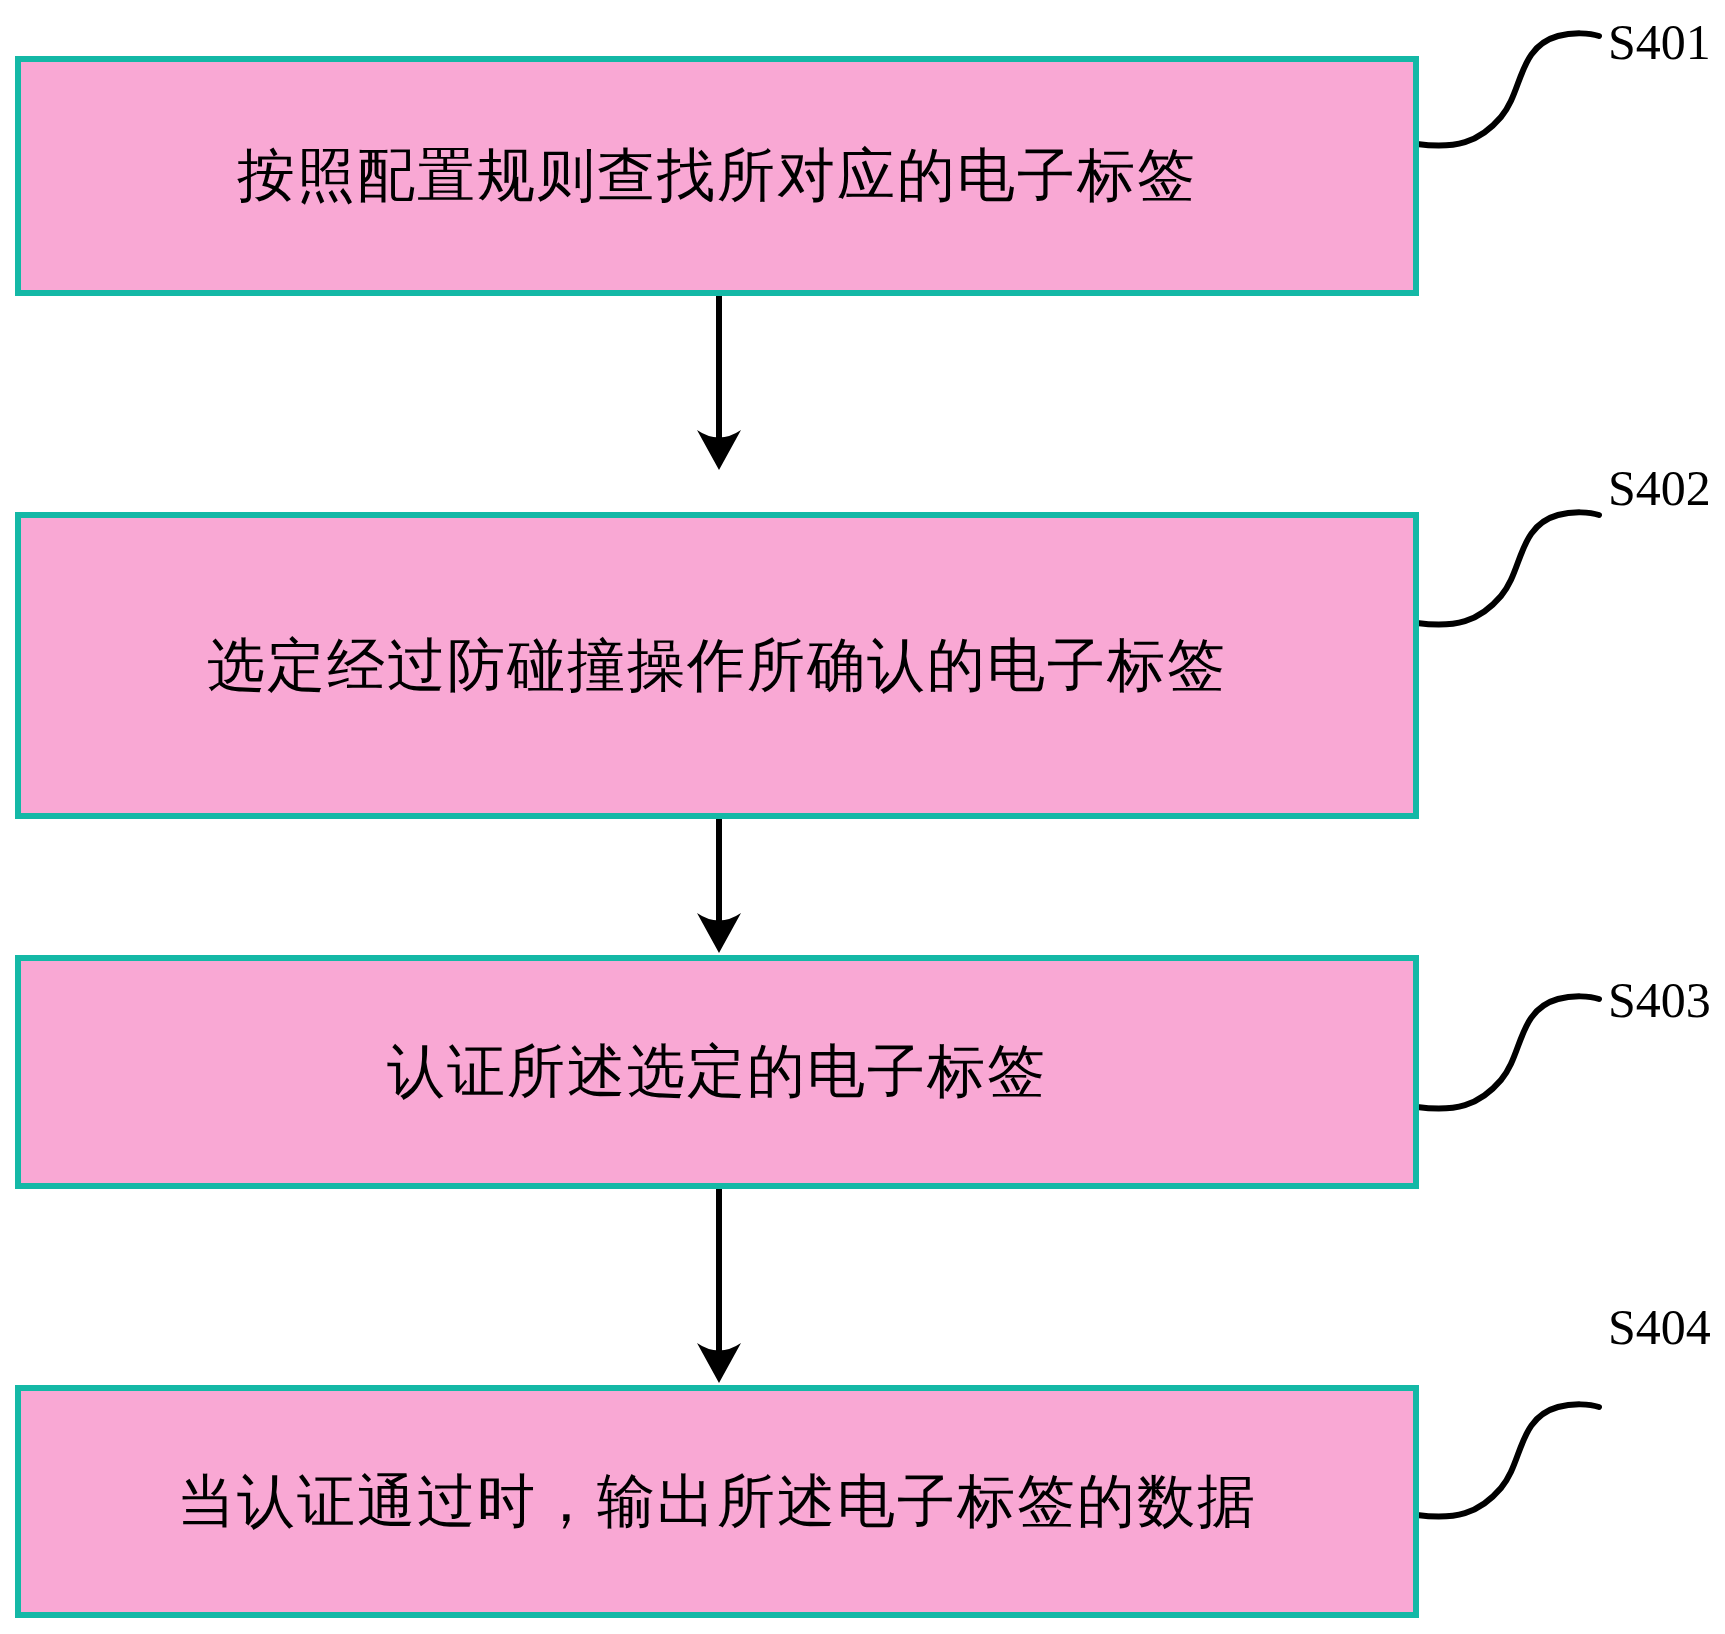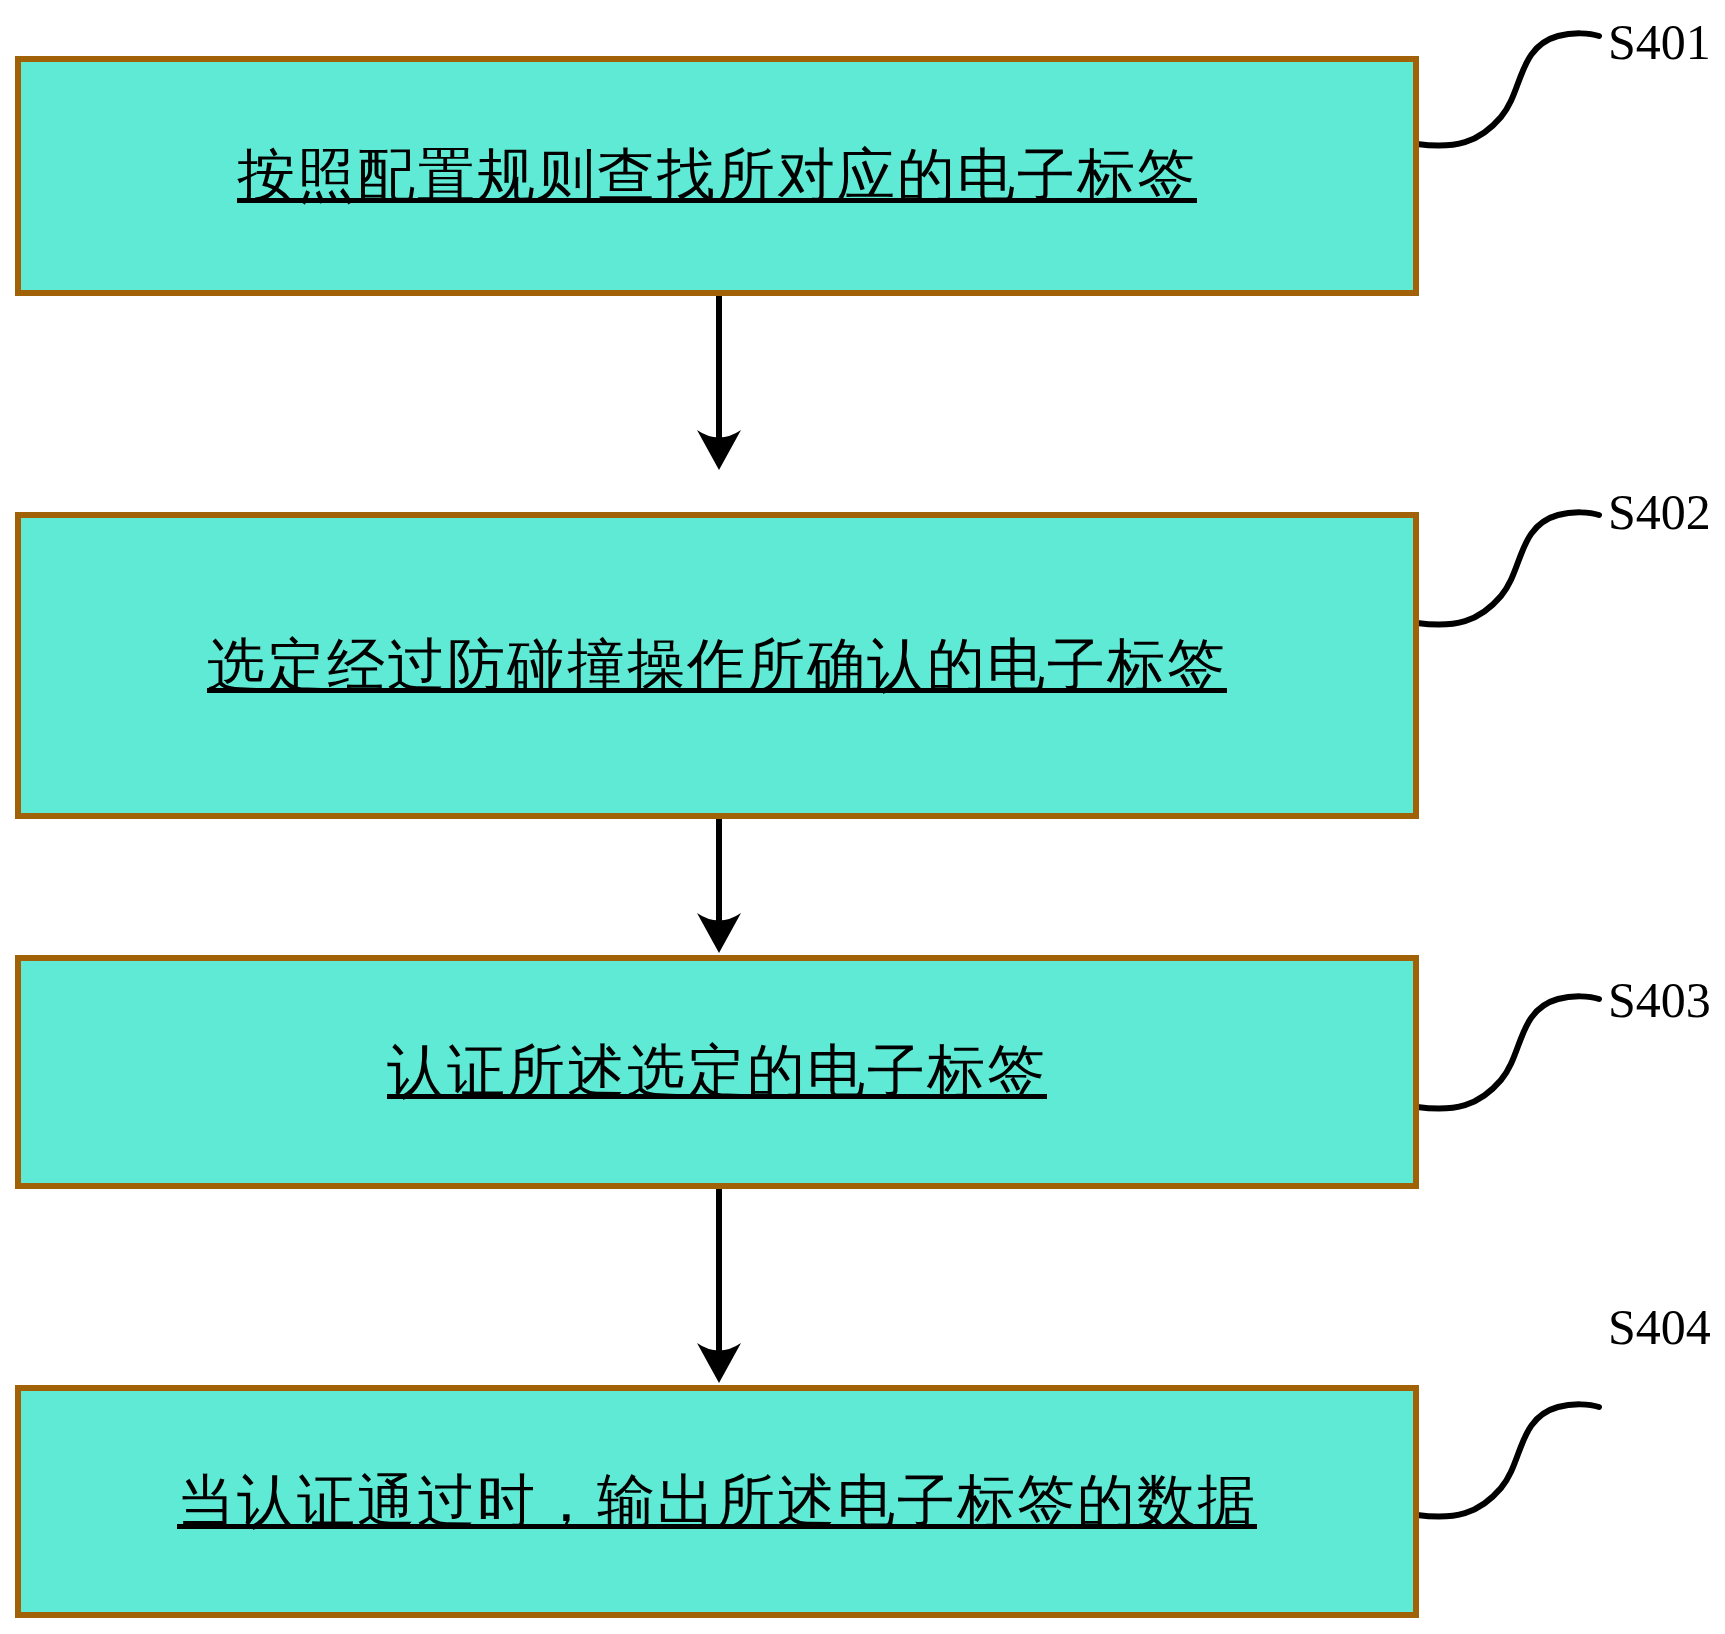--- a/index.html
+++ b/index.html
@@ -20,27 +20,26 @@
     position: absolute;
     top: 0;
     left: 0;
     width: 1725px;
     height: 1634px;
   }
   .step-box {
     position: absolute;
     left: 15px;
     width: 1404px;
-    border: 6px solid #a16207;
+    border: 6px solid #14b8a6;
     box-sizing: border-box;
-    background: #5eead4;
+    background: #f9a8d4;
     display: flex;
     align-items: center;
     justify-content: center;
-    text-decoration: underline;
   }
   .step-box .box-text {
     font-size: 58px;
     line-height: 1.2;
     letter-spacing: 2px;
     text-align: center;
     color: #000000;
     white-space: nowrap;
   }
   .step-tag {
@@ -49,21 +48,21 @@
     font-size: 50px;
     line-height: 1;
     color: #000000;
     white-space: nowrap;
   }
   #box-1 { top: 56px;   height: 240px; }
   #box-2 { top: 472px;  height: 307px; margin-top: 40px; }
   #box-3 { top: 955px;  height: 234px; }
   #box-4 { top: 1385px; height: 233px; }
   #tag-1 { top: 5px; margin-top: 12px; }
-  #tag-2 { top: 487px; }
+  #tag-2 { top: 463px; }
   #tag-3 { top: 975px; }
   #tag-4 { top: 1302px; }
 </style>
 </head>
 <body>
 
 <div class="canvas">
 
   <svg class="overlay" viewBox="0 0 1725 1634" xmlns="http://www.w3.org/2000/svg">
 

